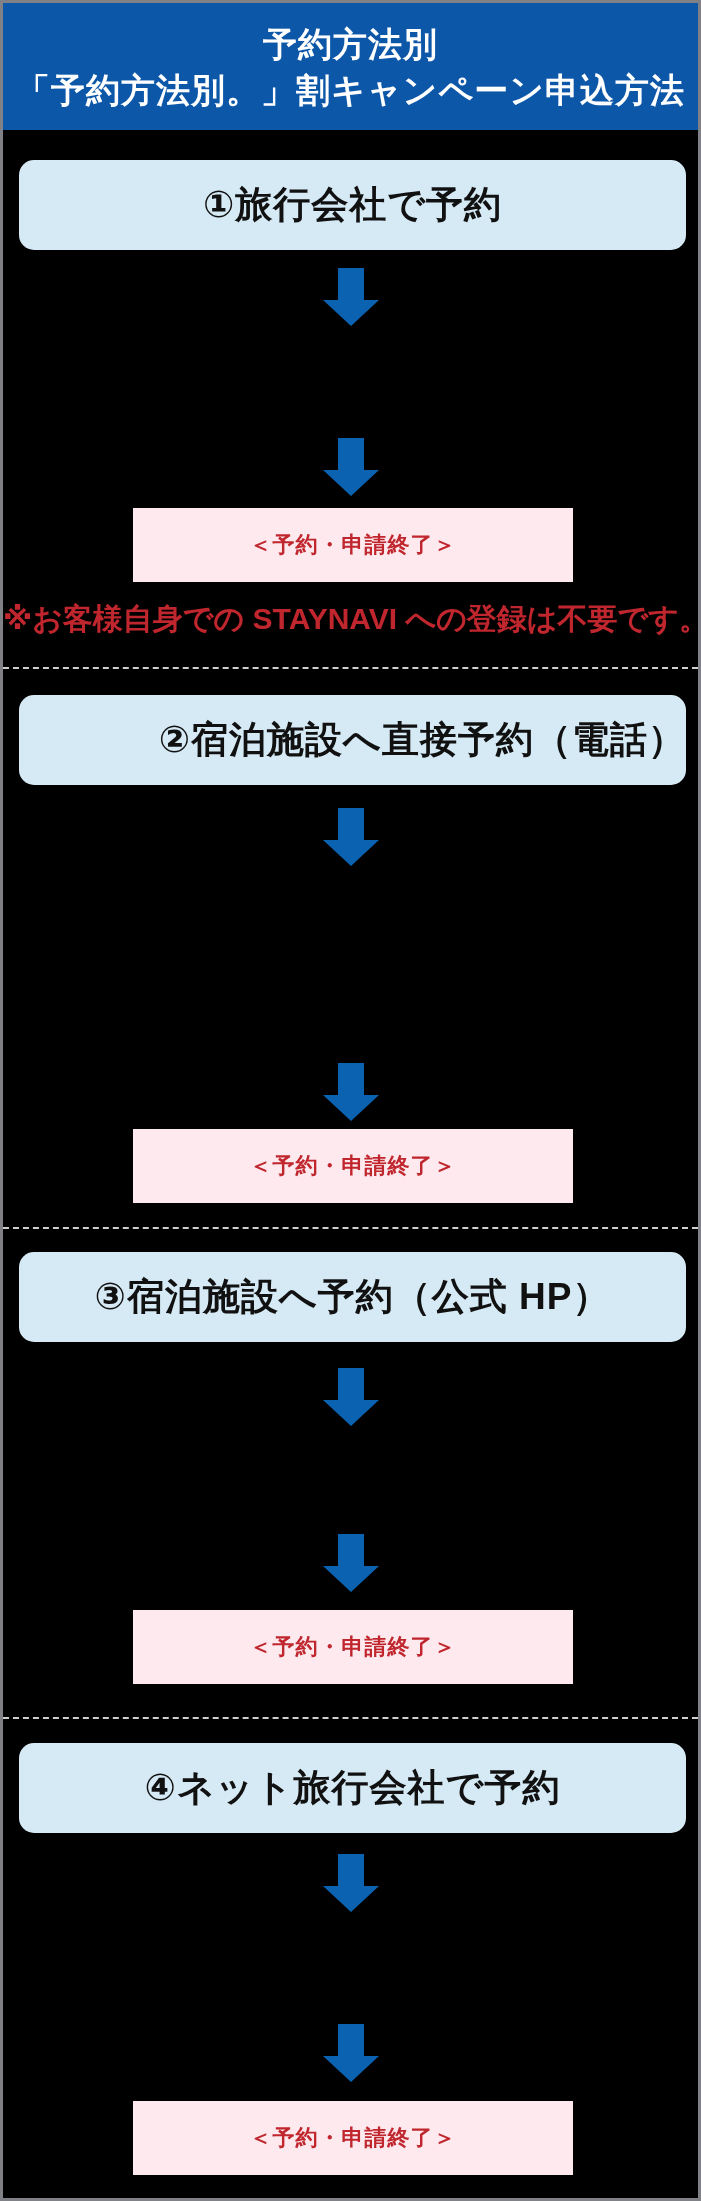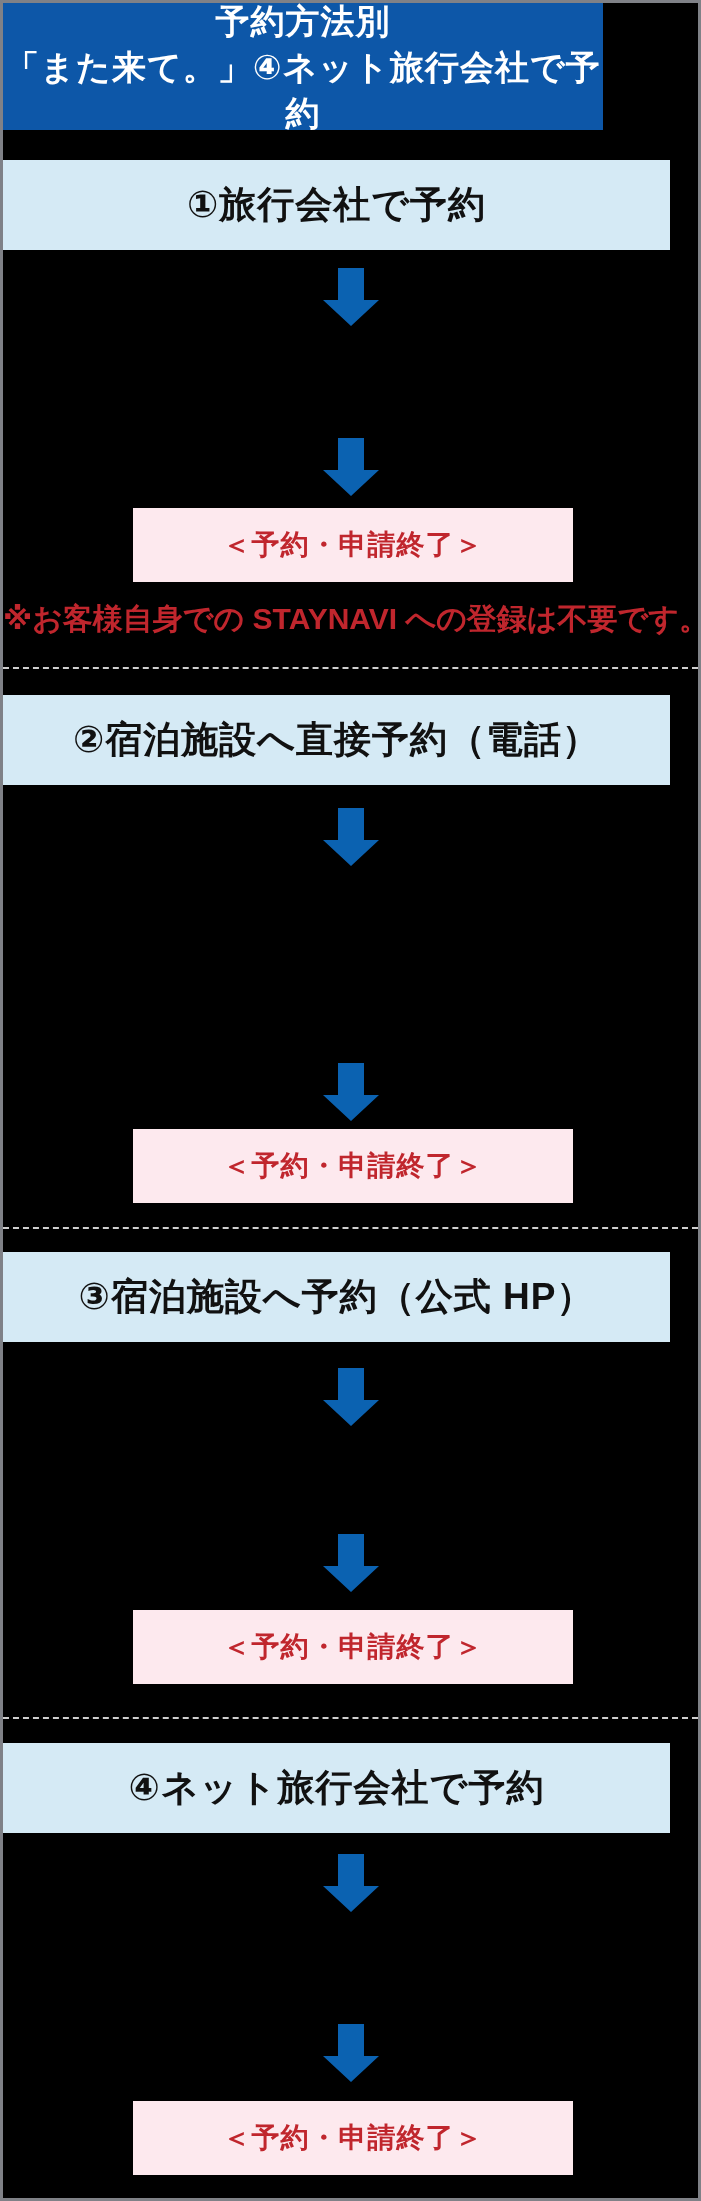--- a/index.html
+++ b/index.html
@@ -17,47 +17,48 @@
   }
   .inner {
     position: relative;
     width: 695px;
     height: 2195px;
   }
 
   .flow-header {
     position: absolute;
     top: 0; left: 0;
-    width: 600px; height: 127px;
+    width: 695px; height: 127px;
     background: #0d57a8;
     color: #ffffff;
     display: flex;
     flex-direction: column;
     align-items: center;
     justify-content: center;
     text-align: center;
     font-size: 34px;
     line-height: 46px;
     letter-spacing: 1px;
   }
 
   .method-box {
     position: absolute;
-    left: 0;
+    left: 16px;
     width: 667px; height: 90px;
     background: #d5eaf5;
     color: #111111;
     display: flex;
     align-items: center;
     justify-content: center;
     font-size: 37px;
     letter-spacing: 1px;
+    border-radius: 15px;
   }
   .m1 { top: 157px; }
-  .m2 { top: 692px; }
+  .m2 { top: 692px; justify-content: flex-end; }
   .m3 { top: 1249px; text-align: right; }
   .m4 { top: 1740px; text-align: center; }
 
   .arrow {
     position: absolute;
     left: 50%;
     margin-left: -28px;
     width: 56px; height: 58px;
   }
   .a1 { top: 265px; }
@@ -71,21 +72,21 @@
 
   .result-box {
     position: absolute;
     left: 130px;
     width: 440px; height: 74px;
     background: #fde9ee;
     color: #c0262d;
     display: flex;
     align-items: center;
     justify-content: center;
-    font-size: 28px;
+    font-size: 22px;
     letter-spacing: 1px;
   }
   .r1 { top: 505px; }
   .r2 { top: 1126px; }
   .r3 { top: 1607px; }
   .r4 { top: 2098px; }
 
   .note {
     position: absolute;
     top: 594px; left: 0;
@@ -108,21 +109,21 @@
   .d3 { top: 1714px; }
 </style>
 </head>
 <body>
 
 <div class="page" style="background: rgb(0, 0, 0);">
   <div class="inner">
 
     <div class="flow-header" style="background: rgb(13, 87, 168);">
       <div>予約方法別</div>
-      <div>「また来て。」④ネット旅行会社で予約</div>
+      <div>「予約方法別。」割キャンペーン申込方法</div>
     </div>
 
     <div class="method-box m1" style="background: rgb(213, 234, 245);">
       <span>①旅行会社で予約</span>
     </div>
     <svg class="arrow a1" viewBox="0 0 56 58">
       <polygon points="15,0 41,0 41,32 56,32 28,58 0,32 15,32" fill="#0b62b1"></polygon>
     </svg>
     <svg class="arrow a2" viewBox="0 0 56 58">
       <polygon points="15,0 41,0 41,32 56,32 28,58 0,32 15,32" fill="#0b62b1"></polygon>

